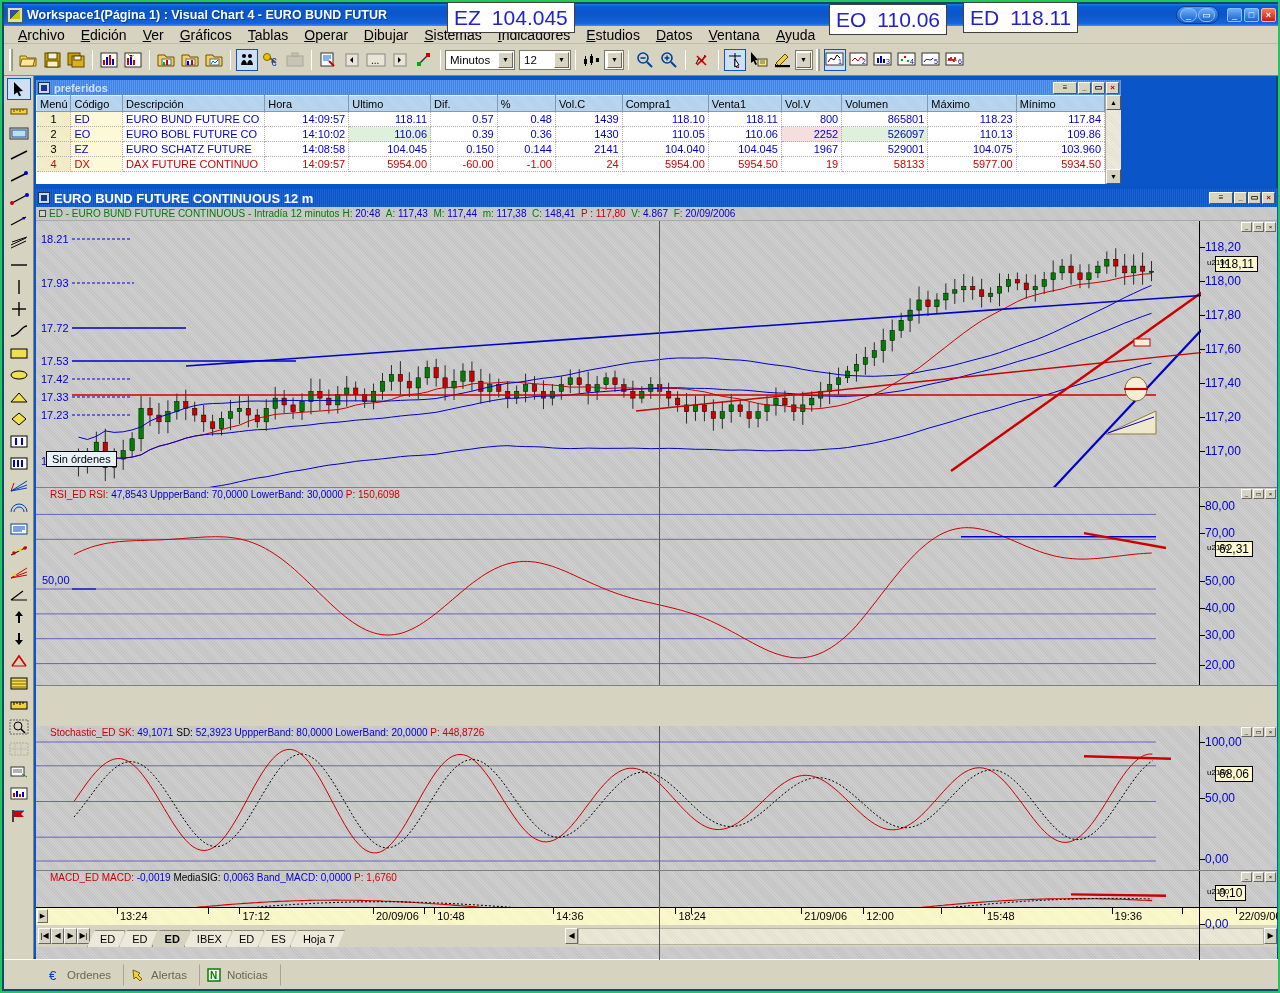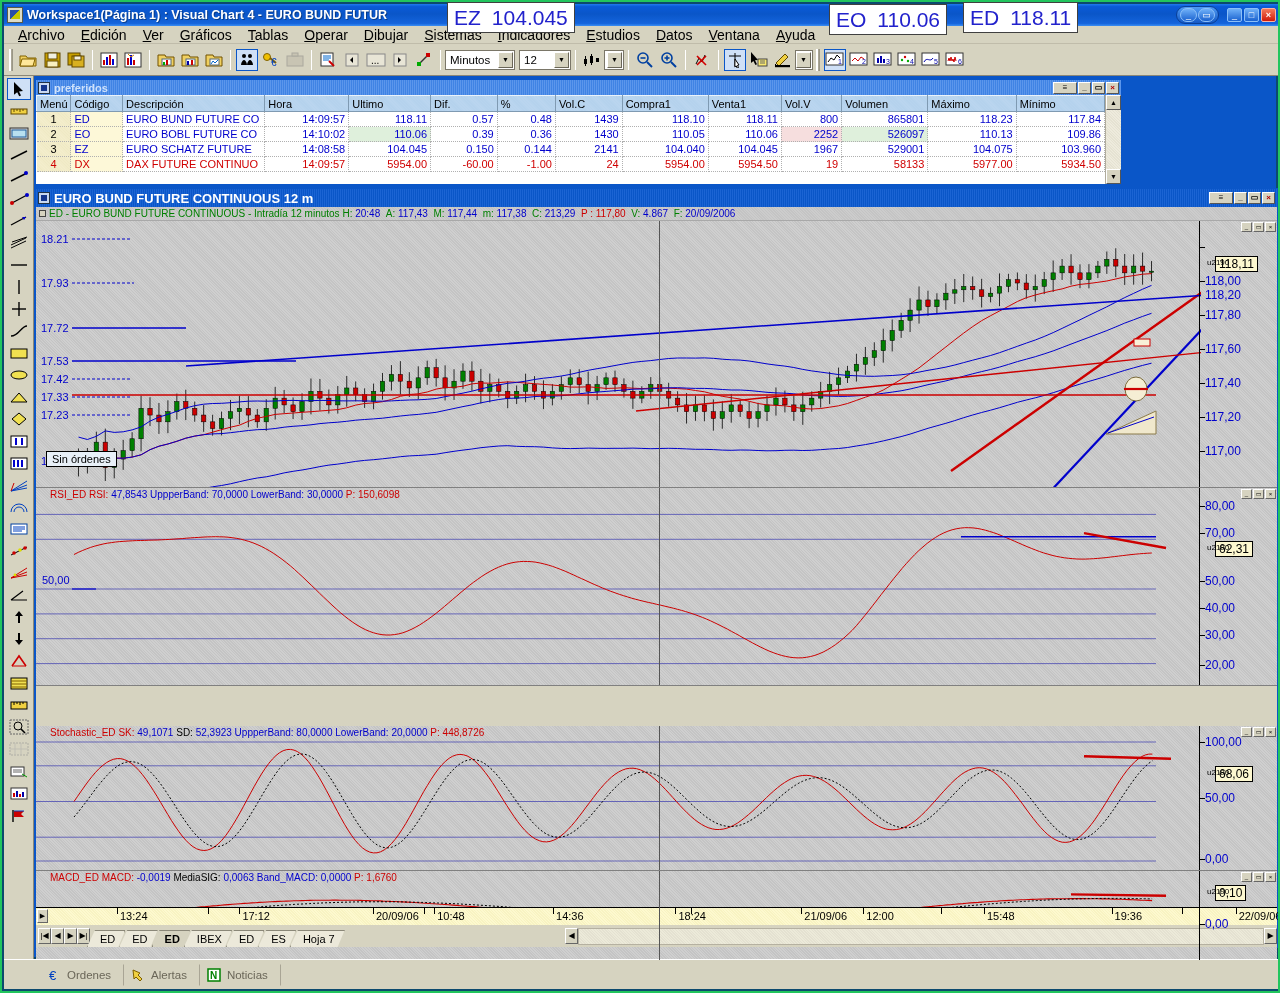--- a/index.html
+++ b/index.html
@@ -932,21 +932,21 @@
           <span class="g">M:</span>
         <span class="b">&nbsp;</span>
           <span class="b">117,44</span>
         <span class="g">&nbsp;&nbsp;</span>
           <span class="g">m:</span>
         <span class="b">&nbsp;</span>
           <span class="b">117,38</span>
         <span class="g">&nbsp;&nbsp;</span>
           <span class="g">C:</span>
         <span class="b">&nbsp;</span>
-          <span class="b">213,29</span>
+          <span class="b">148,41</span>
         <span class="r">&nbsp;&nbsp;</span>
           <span class="r">P :</span>
         <span class="r">&nbsp;</span>
           <span class="r">117,80</span>
         <span class="g">&nbsp;&nbsp;</span>
           <span class="g">V:</span>
         <span class="b">&nbsp;</span>
           <span class="b">4.867</span>
         <span class="g">&nbsp;&nbsp;</span>
           <span class="g">F:</span>
@@ -1231,21 +1231,21 @@
             <div class="lpill" style="left: 5px; top: 107px;">17.72</div>
             <div class="lpill" style="left: 5px; top: 140px;">17.53</div>
             <div class="lpill" style="left: 5px; top: 158px;">17.42</div>
             <div class="lpill" style="left: 5px; top: 176px;">17.33</div>
             <div class="lpill" style="left: 5px; top: 194px;">17.23</div>
             <div class="lpill" style="left: 5px; top: 240px;">16.93</div>
           </div>
         <div class="tooltip-box" style="left:10px; top:230px;">Sin órdenes</div>
         <div class="crosshair" style="left:623px;"></div>
         <div class="yaxis" id="yaxis-price">
-            <div class="ylab" style="top: 26px; margin-top: 48px;">118,20</div>
+            <div class="ylab" style="top: 26px;">118,20</div>
             <div class="ytick" style="top: 26px;"></div>
             <div class="ylab" style="top: 60px;">118,00</div>
             <div class="ytick" style="top: 60px;"></div>
             <div class="ylab" style="top: 94px;">117,80</div>
             <div class="ytick" style="top: 94px;"></div>
             <div class="ylab" style="top: 128px;">117,60</div>
             <div class="ytick" style="top: 128px;"></div>
             <div class="ylab" style="top: 162px;">117,40</div>
             <div class="ytick" style="top: 162px;"></div>
             <div class="ylab" style="top: 196px;">117,20</div>

